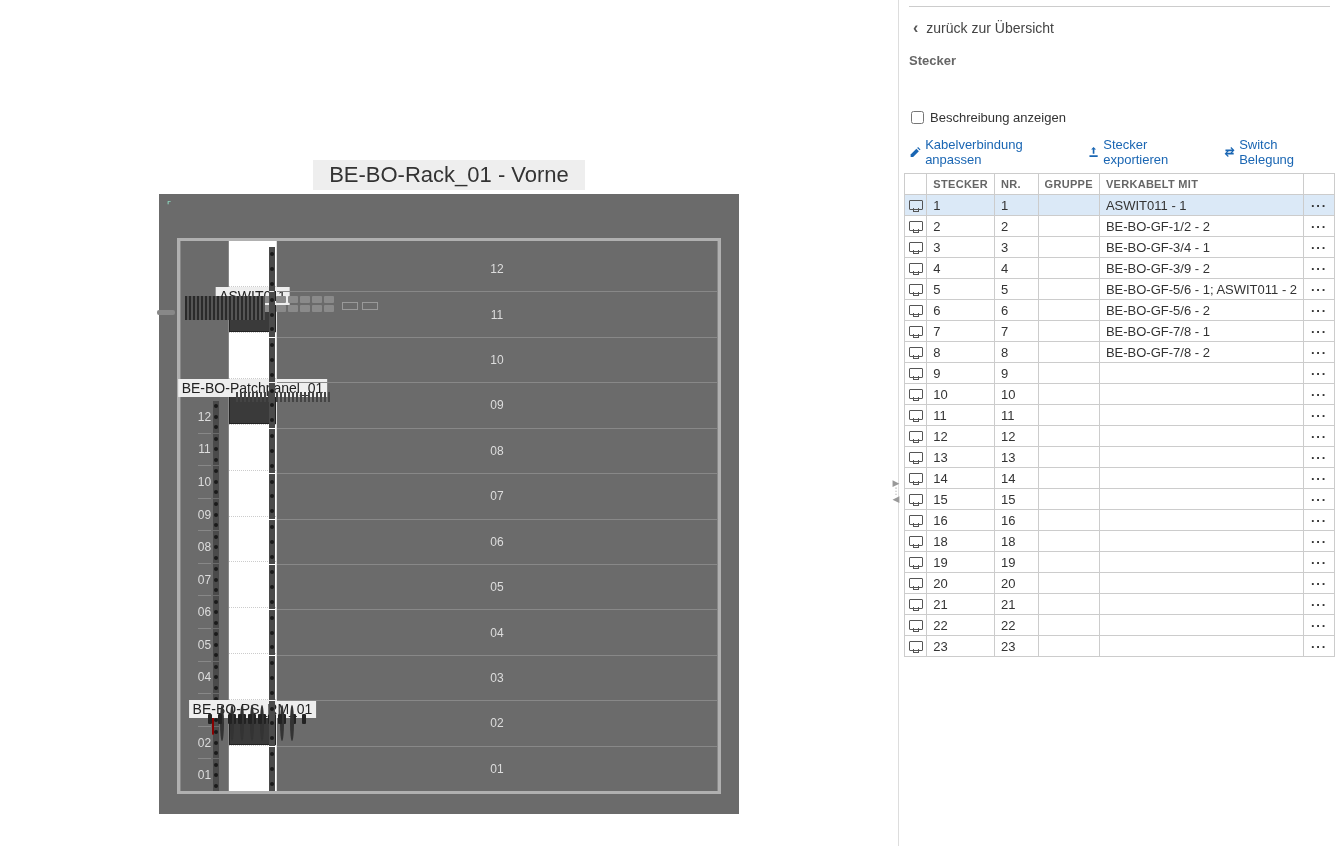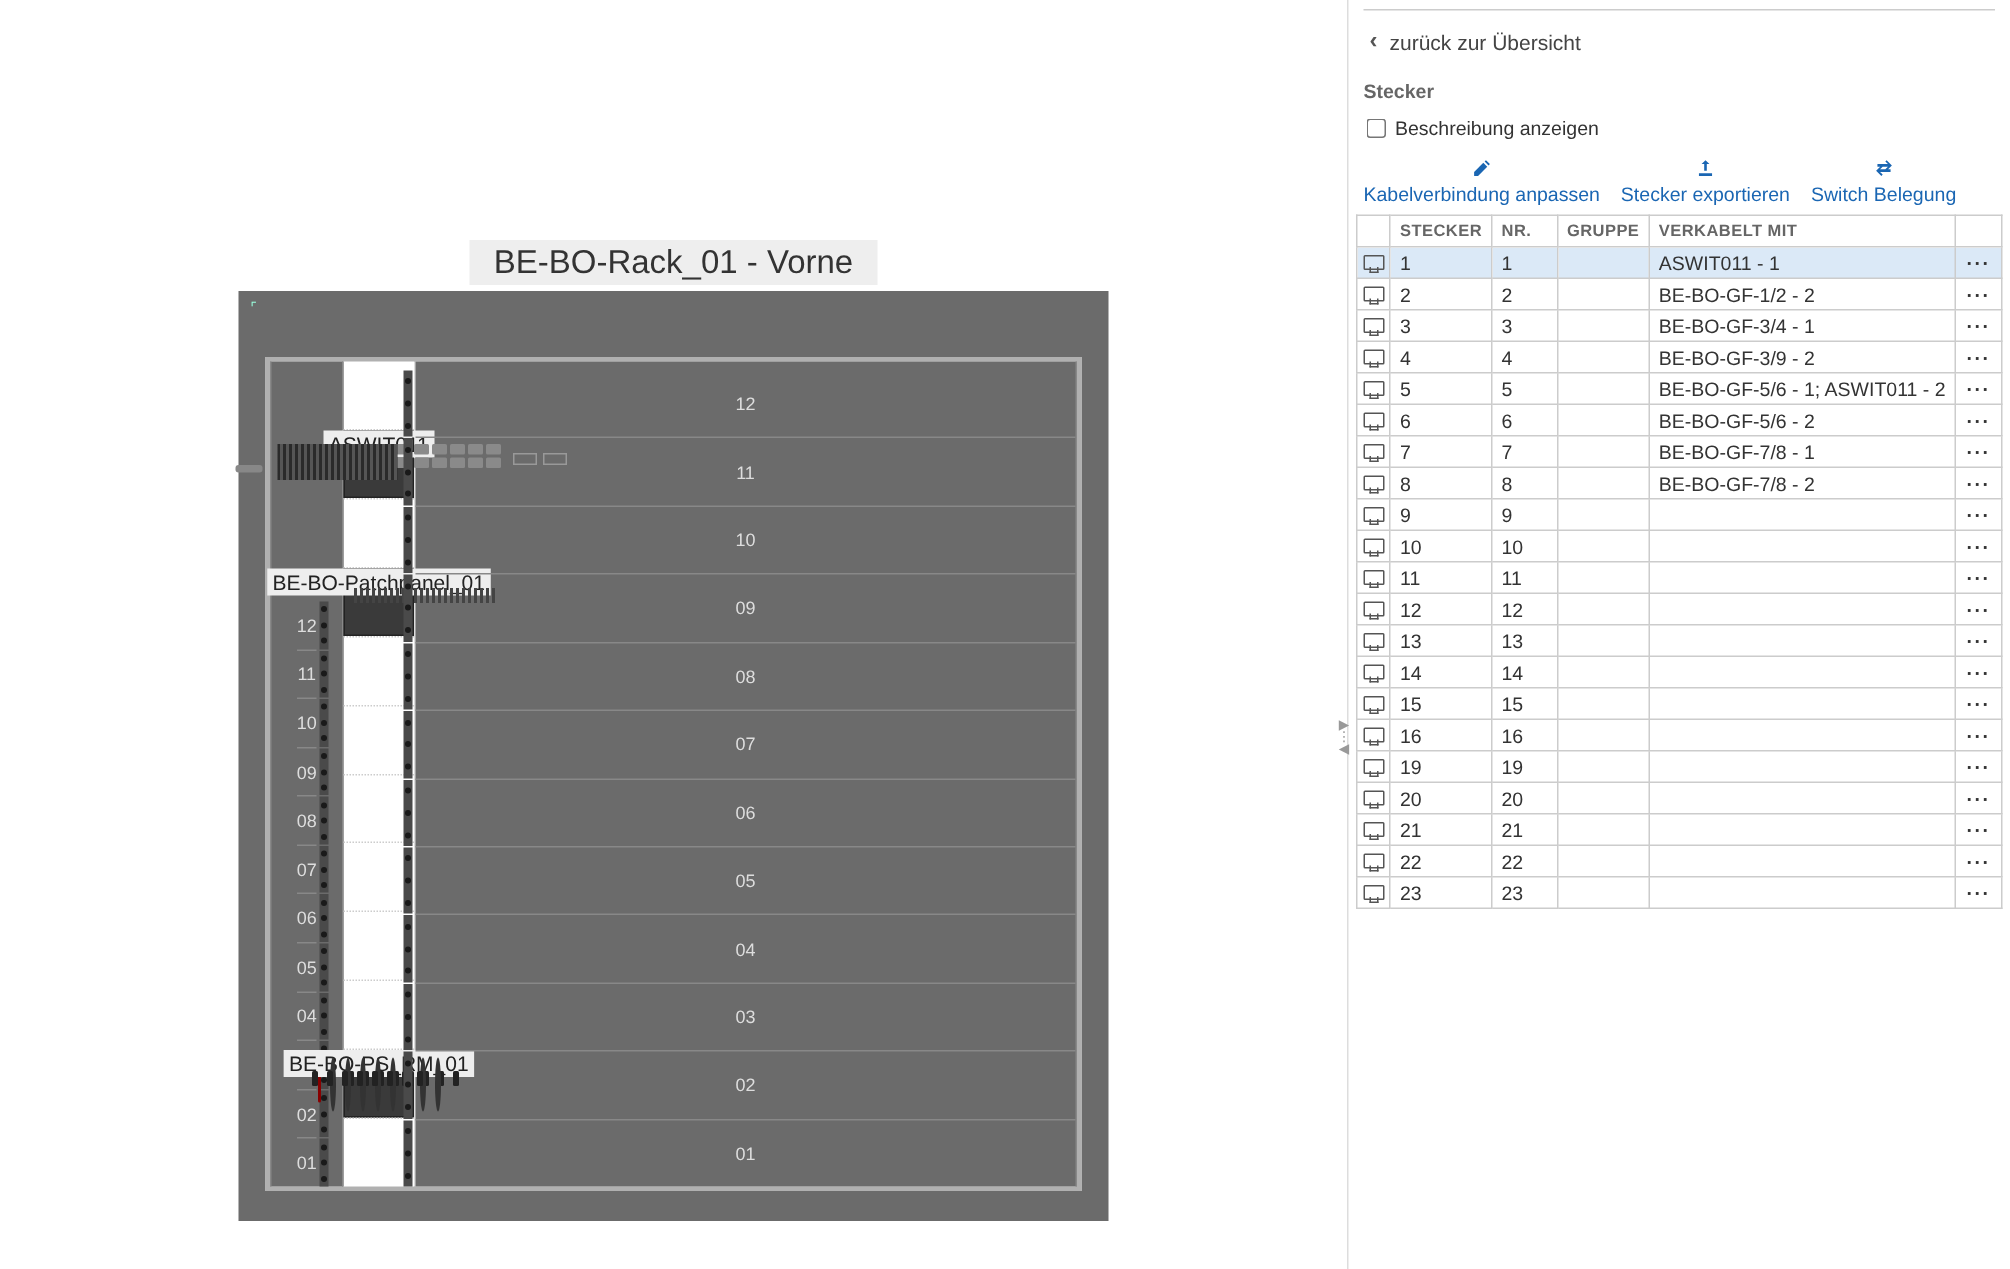--- a/index.html
+++ b/index.html
@@ -121,24 +121,24 @@
   }
   .right hr{border:none;border-top:1px solid #ccc;margin:0 10px 6px 10px;}
   .back-link {
     display:flex; align-items:center; gap:8px;
     color:#444; font-size:14px;
     padding:6px 10px 12px 14px;
     cursor:pointer;
   }
   .back-link .chev{font-size:16px;font-weight:bold;color:#555;}
   .section-title{font-weight:600; color:#666; font-size:13px; padding:4px 10px 10px 10px;}
-  .chk-row{display:flex;align-items:center;gap:6px;padding:0 10px 12px 12px;font-size:13px;}
+  .chk-row{display:flex;align-items:center;gap:6px;padding:0 10px 12px 12px;font-size:13px;margin-top:32px;}
   .chk-row input{width:13px;height:13px;margin:0;}
   .actions{display:flex;gap:14px;padding:0 10px 4px 10px;font-size:13px;}
-  .actions .act{display:flex;align-items:center;gap:3px;color:#1a66b3;cursor:pointer;flex-direction:column;}
+  .actions .act{display:flex;align-items:center;gap:3px;color:#1a66b3;cursor:pointer;}
   .actions .act svg{width:14px;height:14px;}
   table.grid{
     width:calc(100% - 10px); margin:2px 5px 0 5px;
     border-collapse:collapse; font-size:13px;
   }
   table.grid th, table.grid td{
     border:1px solid #ccc; padding:2px 6px; text-align:left; height:21px;
     white-space:nowrap; overflow:hidden;
   }
   table.grid th{background:#fff;color:#666;font-weight:600;font-size:11px;letter-spacing:.3px;}
@@ -555,20 +555,28 @@
         <tr>
           <td class="iconcol"><span class="porticon"></span></td>
           <td>16</td>
           <td>16</td>
           <td></td>
           <td></td>
           <td class="menucol">···</td>
         </tr>
         <tr>
           <td class="iconcol"><span class="porticon"></span></td>
+          <td>18</td>
+          <td>18</td>
+          <td></td>
+          <td></td>
+          <td class="menucol">···</td>
+        </tr>
+        <tr>
+          <td class="iconcol"><span class="porticon"></span></td>
           <td>19</td>
           <td>19</td>
           <td></td>
           <td></td>
           <td class="menucol">···</td>
         </tr>
         <tr>
           <td class="iconcol"><span class="porticon"></span></td>
           <td>20</td>
           <td>20</td>

